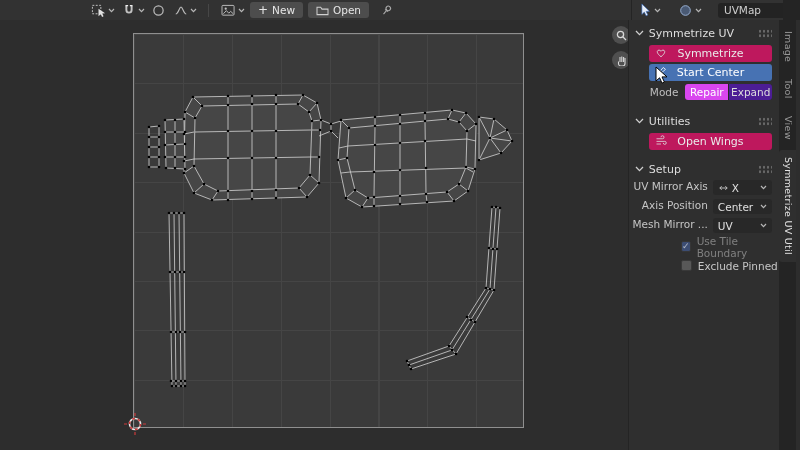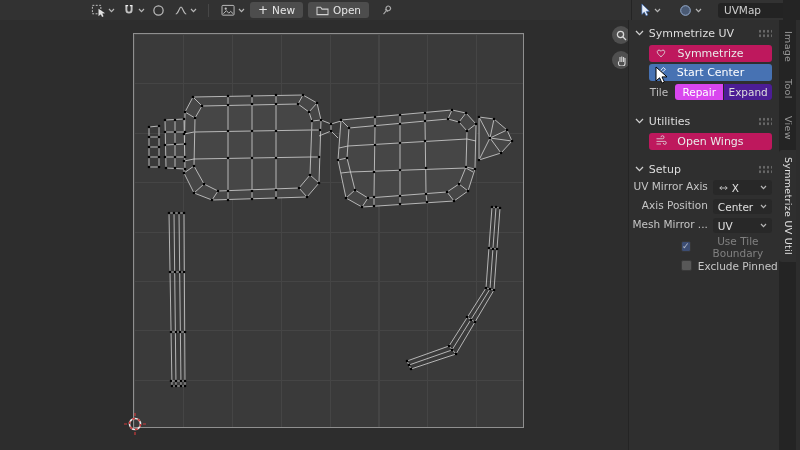--- a/index.html
+++ b/index.html
@@ -53,21 +53,21 @@
   .spacer8 { height:7px; }
   .prop-row { display:flex; align-items:flex-start; height:18px; margin:1px 7px 1px 0; }
   .prop-label { flex:0 0 84px; text-align:right; color:#c6c6c6; font-size:10.5px; padding-right:5px; white-space:nowrap; overflow:hidden; }
   .dropdown { flex:1; height:15px; background:#282828; border:none; border-radius:3px; display:flex; align-items:center; gap:3px; padding:0 5px; color:#e0e0e0; font-size:10.5px; font-family:inherit; }
   .dropdown .val { flex:1; text-align:left; }
   .check-row { display:flex; align-items:center; gap:6px; height:17px; margin-left:52px; margin-top:2px; }
   .checkbox { width:11px; height:11px; border-radius:2px; background:#585858; border:1px solid #393939; display:flex; align-items:center; justify-content:center; font-size:9px; line-height:9px; color:#dbe4f5; }
   .checkbox.checked { background:#41578a; }
   .checkbox.disabled { opacity:.75; }
   .clabel { color:#c6c6c6; font-size:10.5px; }
-  .clabel.dim { color:#808080;text-align:center; }
+  .clabel.dim { color:#808080; }
 
   
   .tabstrip { width:17px; background:#242424; display:flex; flex-direction:column; gap:3px; padding-top:4px; }
   .vtab { writing-mode:vertical-rl; font-size:9.5px; color:#989898; padding:7px 0; text-align:center; align-self:stretch; line-height:16px; border-radius:3px 0 0 3px; letter-spacing:.3px; }
   .vtab.active { background:#2f2f2f; color:#e4e4e4; }
 
   .mouse-cursor { position:absolute; left:655px; top:66px; z-index:50; }
 </style>
 </head>
 <body>
@@ -420,21 +420,21 @@
         <span class="bicon">
           <svg width="12" height="12" viewBox="0 0 16 16">
               <path d="M3,13 l2,-4 l6,-7 l3,2.5 l-7,6 z" fill="none" stroke="#ffffff" stroke-width="1.1"></path>
               <path d="M3,13 l2.2,-1.8" stroke="#ffffff" stroke-width="1.1"></path>
             </svg>
         </span>
         <span>Start Center</span>
       </button>
 
       <div class="mode-row">
-        <span class="mode-label">Tile</span>
+        <span class="mode-label">Mode</span>
         <div class="segment">
           <button class="seg active">Repair</button>
           <button class="seg">Expand</button>
         </div>
       </div>
 
       <div class="spacer8"></div>
       <div class="panel-header">
         <svg width="9" height="6" viewBox="0 0 9 6">
             <polyline points="1,1 4.5,4.6 8,1" fill="none" stroke="#cfcfcf" stroke-width="1.3"></polyline>

